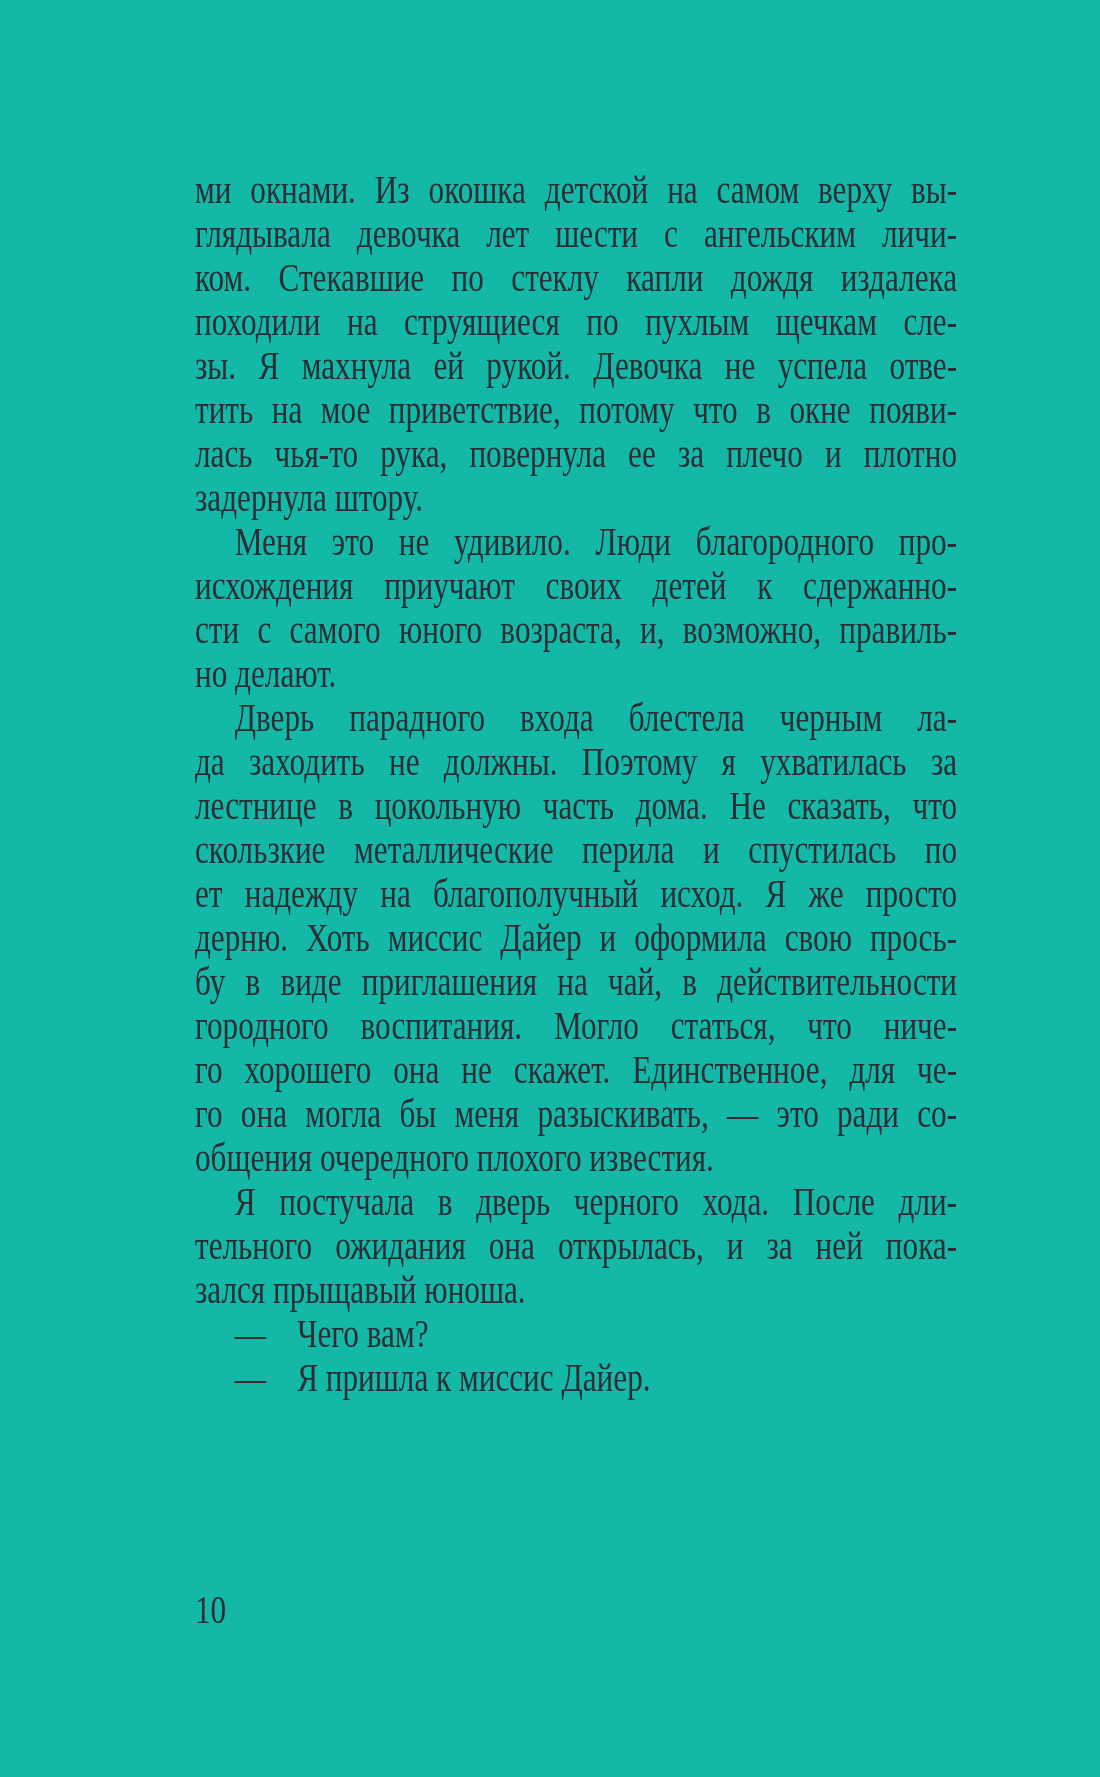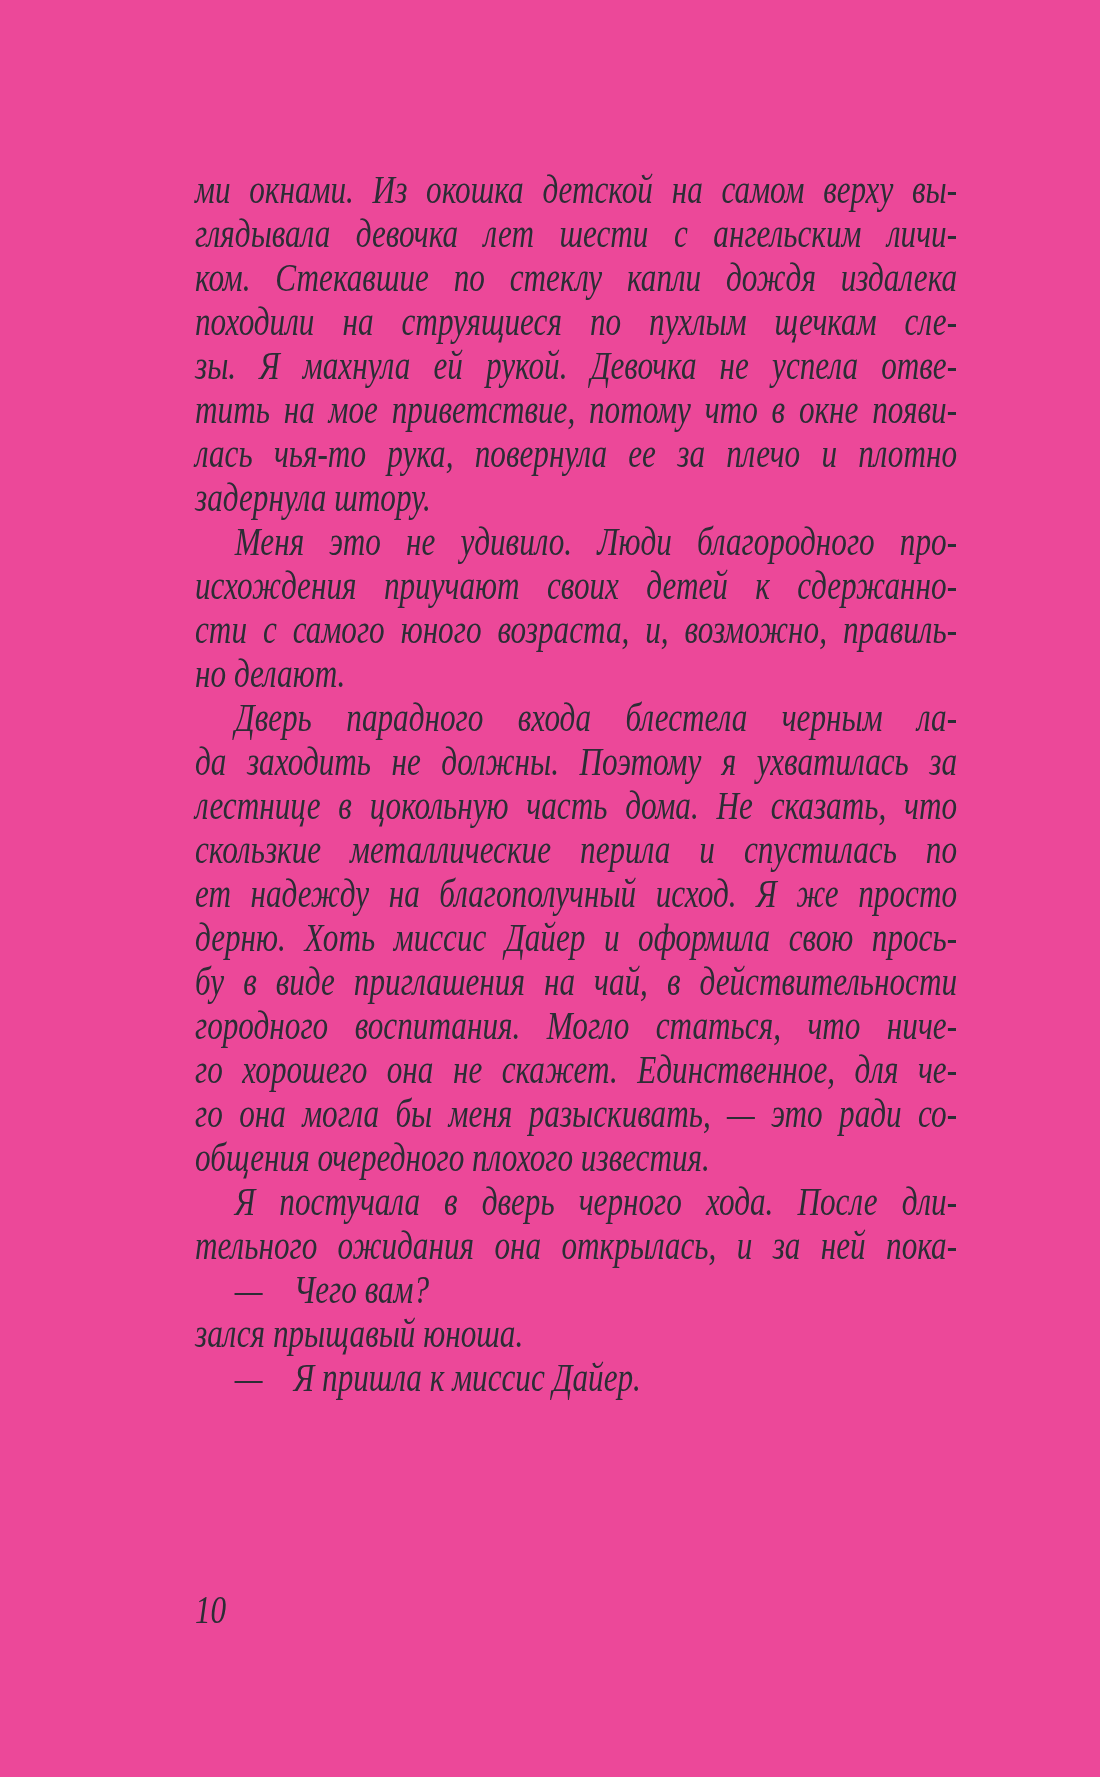--- a/index.html
+++ b/index.html
@@ -4,25 +4,24 @@
 <style>
   html, body {
     margin: 0;
     padding: 0;
     background: #ffffff;
   }
   .page {
     position: relative;
     width: 1100px;
     height: 1777px;
-    background: #ec4899;
+    background: #14b8a6;
     font-family: "Liberation Serif", "DejaVu Serif", serif;
     color: #2c2d35;
     overflow: hidden;
-    font-style: italic;
   }
   .text-block {
     position: absolute;
     left: 195px;
     top: 168px;
     width: 762px;
   }
   .line {
     height: 44px;
   }
@@ -127,23 +126,23 @@
       <div class="line">
         <div class="line-inner">общения очередного плохого известия.</div>
       </div>
       <div class="line">
         <div class="line-inner fill indent">Я постучала в дверь черного хода. После дли-</div>
       </div>
       <div class="line">
         <div class="line-inner fill">тельного ожидания она открылась, и за ней пока-</div>
       </div>
       <div class="line">
-        <div class="line-inner indent">— Чего вам?</div>
+        <div class="line-inner">зался прыщавый юноша.</div>
       </div>
       <div class="line">
-        <div class="line-inner">зался прыщавый юноша.</div>
+        <div class="line-inner indent">— Чего вам?</div>
       </div>
       <div class="line">
         <div class="line-inner indent">— Я пришла к миссис Дайер.</div>
       </div>
     </div>
   <div class="folio">10</div>
 </div>
 
 </body></html>

